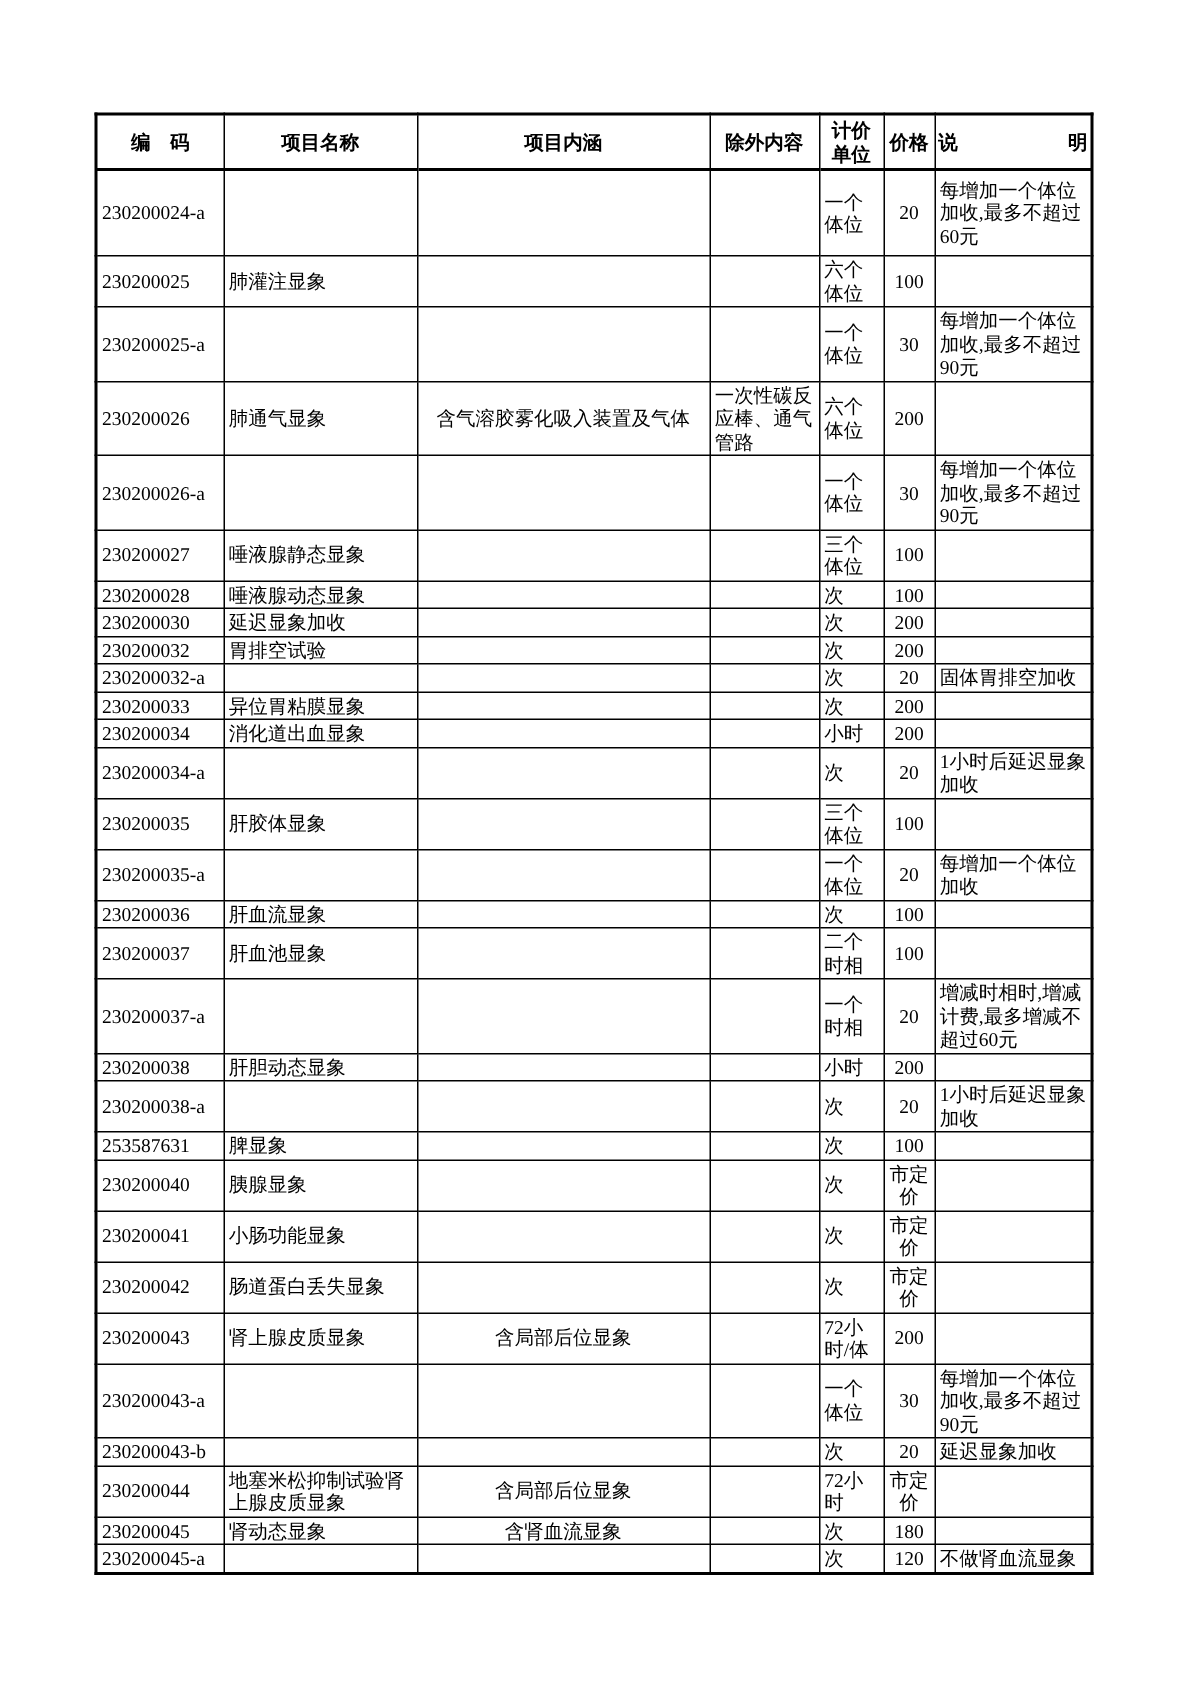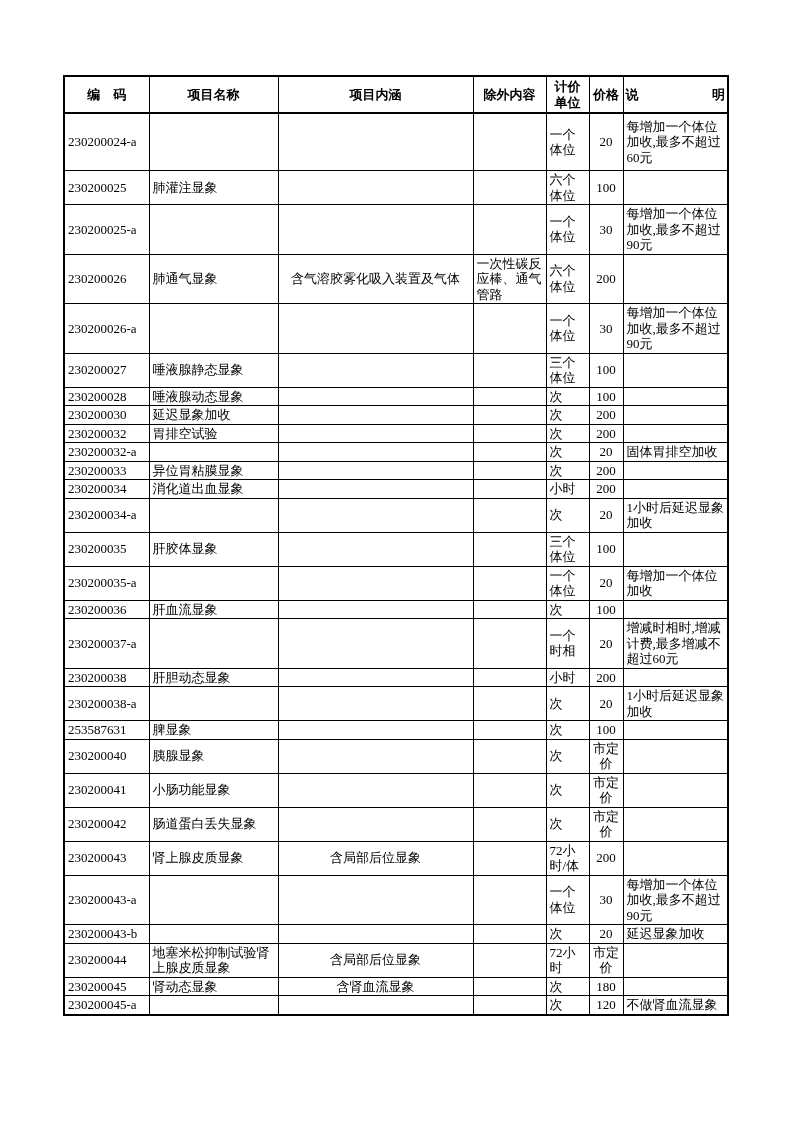--- a/index.html
+++ b/index.html
@@ -226,20 +226,29 @@
         <tr>
           <td class="col-code">230200036</td>
           <td class="col-name">肝血流显象</td>
           <td class="col-content"></td>
           <td class="col-exclusion"></td>
           <td class="col-unit">次</td>
           <td class="col-price">100</td>
           <td class="col-note"></td>
         </tr>
         <tr>
+          <td class="col-code">230200037</td>
+          <td class="col-name">肝血池显象</td>
+          <td class="col-content"></td>
+          <td class="col-exclusion"></td>
+          <td class="col-unit">二个时相</td>
+          <td class="col-price">100</td>
+          <td class="col-note"></td>
+        </tr>
+        <tr>
           <td class="col-code">230200037-a</td>
           <td class="col-name"></td>
           <td class="col-content"></td>
           <td class="col-exclusion"></td>
           <td class="col-unit">一个时相</td>
           <td class="col-price">20</td>
           <td class="col-note">增减时相时,增减计费,最多增减不超过60元</td>
         </tr>
         <tr>
           <td class="col-code">230200038</td>

